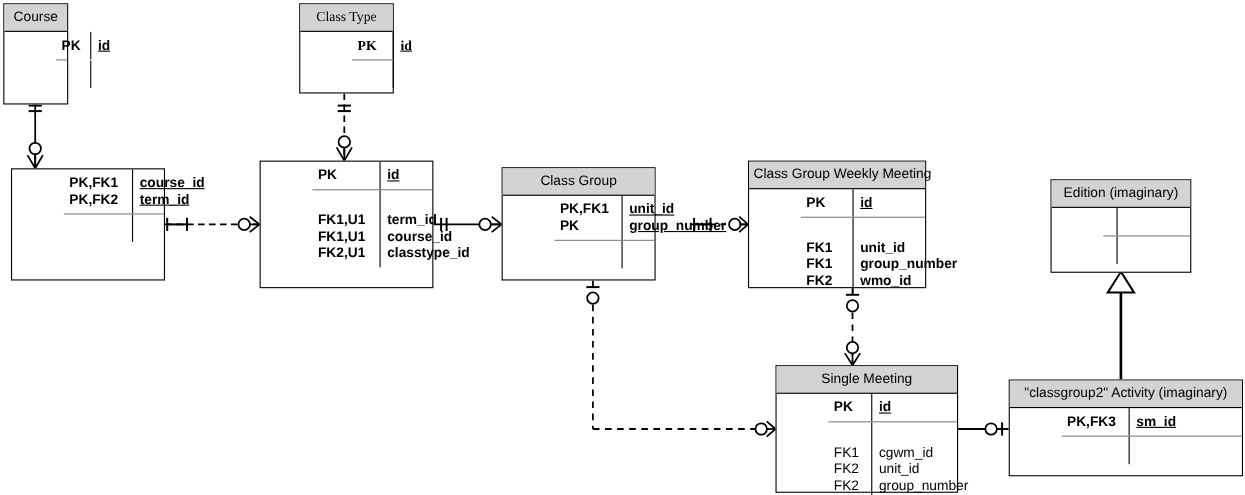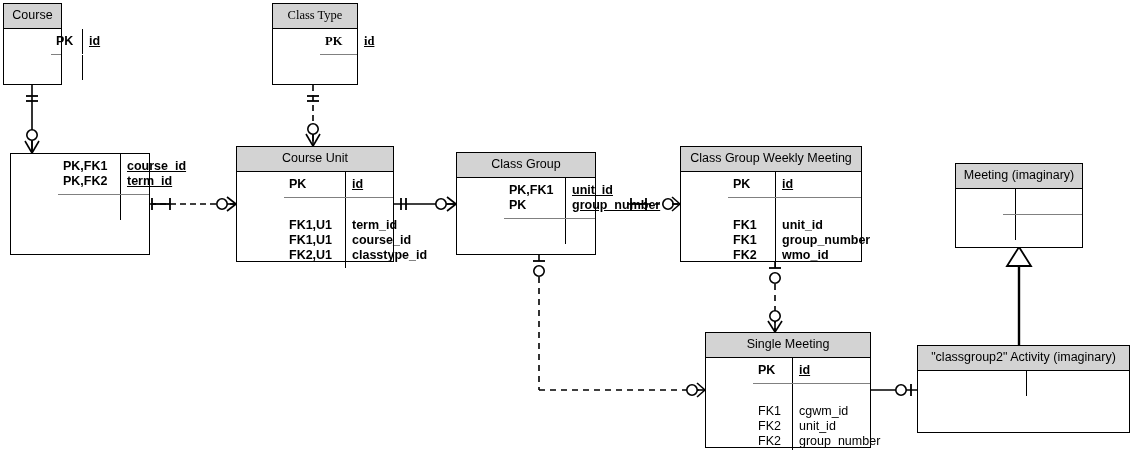--- a/index.html
+++ b/index.html
@@ -176,21 +176,21 @@
       <circle cx="901" cy="390" r="5.2" fill="#fff" stroke="#000" stroke-width="1.6"></circle>
       <line x1="911" y1="384" x2="911" y2="396" stroke="#000" stroke-width="1.8"></line>
     </g>
 
     <g>
       <line x1="1019" y1="345" x2="1019" y2="262" stroke="#000" stroke-width="2.4"></line>
       <polygon points="1019,247 1007,266 1031,266" fill="#ffffff" stroke="#000000" stroke-width="1.8"></polygon>
     </g>
   </svg>
 
-  <div class="entity" style="left:3px; top:3px; width:59px; height:82px;">
+  <div class="entity" style="left:3px; top:3px; width:59px; height:92px;">
     <div class="entity-title">Course</div>
     <div class="entity-body">
       <div class="section pk-section">
         <div class="col-key" style="width:32px;">
           <div class="row bold">PK</div>
         </div>
         <div class="col-attr">
           <div class="row bold underline"><span class="u">id</span></div>
         </div>
       </div>
@@ -244,21 +244,20 @@
           <div class="row empty-row">&nbsp;</div>
         </div>
         <div class="col-attr">
           <div class="row empty-row">&nbsp;</div>
         </div>
       </div>
     </div>
   </div>
 
   <div class="entity" style="left:236px; top:146px; width:158px; height:116px;">
-    <div class="entity-title">Course Unit</div>
     <div class="entity-body">
       <div class="section pk-section">
         <div class="col-key" style="width:62px;">
           <div class="row bold">PK</div>
         </div>
         <div class="col-attr">
           <div class="row bold underline"><span class="u">id</span></div>
         </div>
       </div>
       <div class="section">
@@ -295,21 +294,21 @@
         <div class="col-key" style="width:62px;">
           <div class="row empty-row">&nbsp;</div>
         </div>
         <div class="col-attr">
           <div class="row empty-row">&nbsp;</div>
         </div>
       </div>
     </div>
   </div>
 
-  <div class="entity" style="left:680px; top:146px; width:182px; height:116px;">
+  <div class="entity" style="left:680px; top:146px; width:162px; height:116px;">
     <div class="entity-title">Class Group Weekly Meeting</div>
     <div class="entity-body">
       <div class="section pk-section">
         <div class="col-key" style="width:48px;">
           <div class="row bold">PK</div>
         </div>
         <div class="col-attr">
           <div class="row bold underline"><span class="u">id</span></div>
         </div>
       </div>
@@ -352,21 +351,21 @@
           <div class="row empty-row">&nbsp;</div>
           <div class="row">cgwm_id</div>
           <div class="row">unit_id</div>
           <div class="row">group_number</div>
         </div>
       </div>
     </div>
   </div>
 
   <div class="entity" style="left:955px; top:163px; width:128px; height:85px;">
-    <div class="entity-title">Meeting (imaginary)</div>
+    <div class="entity-title">Edition (imaginary)</div>
     <div class="entity-body">
       <div class="section pk-section">
         <div class="col-key" style="width:13px;">
           <div class="row empty-row">&nbsp;</div>
         </div>
         <div class="col-attr">
           <div class="row empty-row">&nbsp;</div>
         </div>
       </div>
       <div class="section empty">
@@ -376,20 +375,28 @@
         <div class="col-attr">
           <div class="row empty-row">&nbsp;</div>
         </div>
       </div>
     </div>
   </div>
 
   <div class="entity" style="left:917px; top:345px; width:213px; height:88px;">
     <div class="entity-title">"classgroup2" Activity (imaginary)</div>
     <div class="entity-body">
+      <div class="section pk-section">
+        <div class="col-key" style="width:62px;">
+          <div class="row bold">PK,FK3</div>
+        </div>
+        <div class="col-attr">
+          <div class="row bold underline"><span class="u">sm_id</span></div>
+        </div>
+      </div>
       <div class="section empty">
         <div class="col-key" style="width:62px;">
           <div class="row empty-row">&nbsp;</div>
         </div>
         <div class="col-attr">
           <div class="row empty-row">&nbsp;</div>
         </div>
       </div>
     </div>
   </div>

